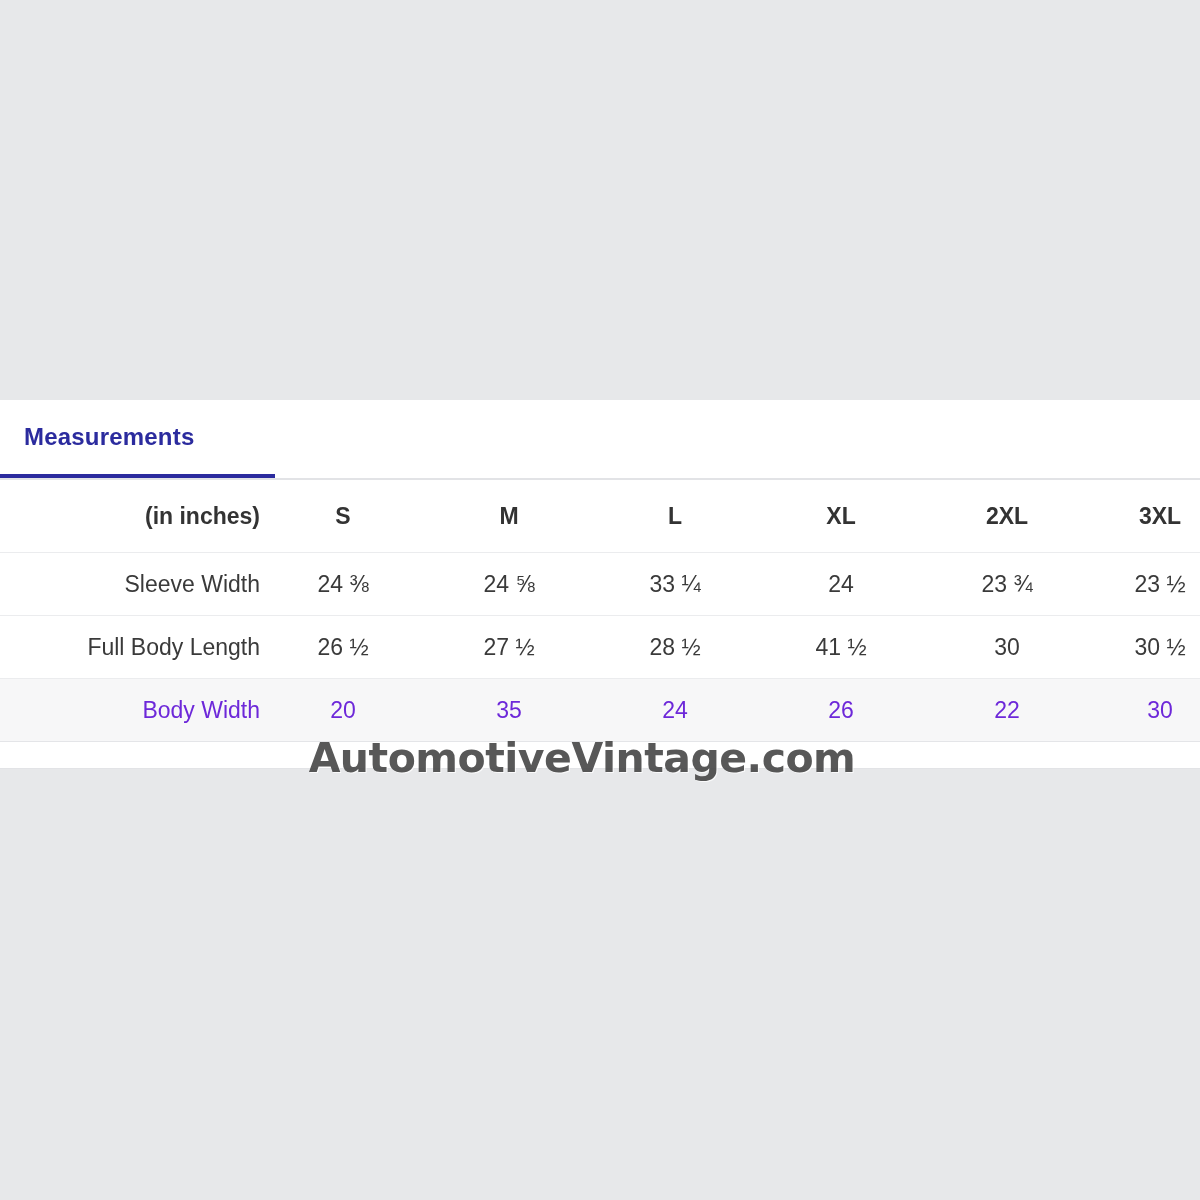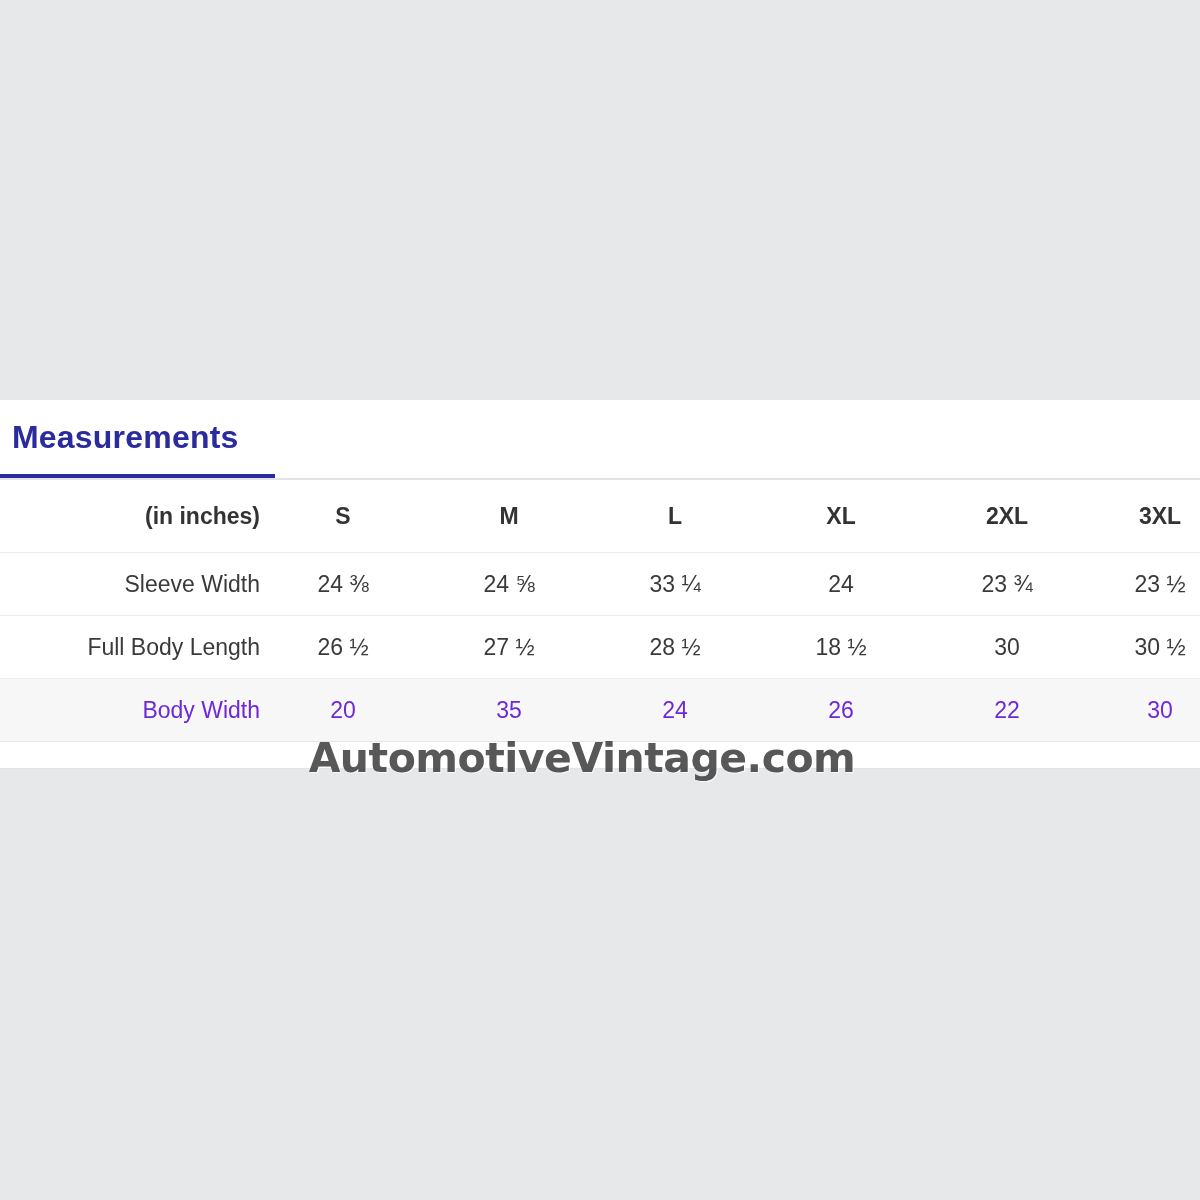--- a/index.html
+++ b/index.html
@@ -40,23 +40,23 @@
     left: 0;
     top: 0;
     width: 275px;
     height: 78px;
     box-sizing: border-box;
     display: flex;
     align-items: center;
     border-bottom: 4px solid #2b2b9e;
   }
   .tab-label {
-    padding-left: 12px;
+    padding-left: 24px;
     color: #2b2b9e;
-    font-size: 32px;
+    font-size: 24px;
     font-weight: bold;
     letter-spacing: 0.2px;
   }
 
   
   table.meas {
     width: 1200px;
     border-collapse: collapse;
     table-layout: fixed;
     background: #ffffff;
@@ -173,21 +173,21 @@
           <td class="val">33 ¼</td>
           <td class="val">24</td>
           <td class="val">23 ¾</td>
           <td class="val last">23 ½</td>
         </tr>
         <tr>
           <td class="rowlabel">Full Body Length</td>
           <td class="val">26 ½</td>
           <td class="val">27 ½</td>
           <td class="val">28 ½</td>
-          <td class="val">18 ½</td>
+          <td class="val">41 ½</td>
           <td class="val">30</td>
           <td class="val last">30 ½</td>
         </tr>
         <tr class="zebra">
           <td class="rowlabel">Body Width</td>
           <td class="val">20</td>
           <td class="val">35</td>
           <td class="val">24</td>
           <td class="val">26</td>
           <td class="val">22</td>

